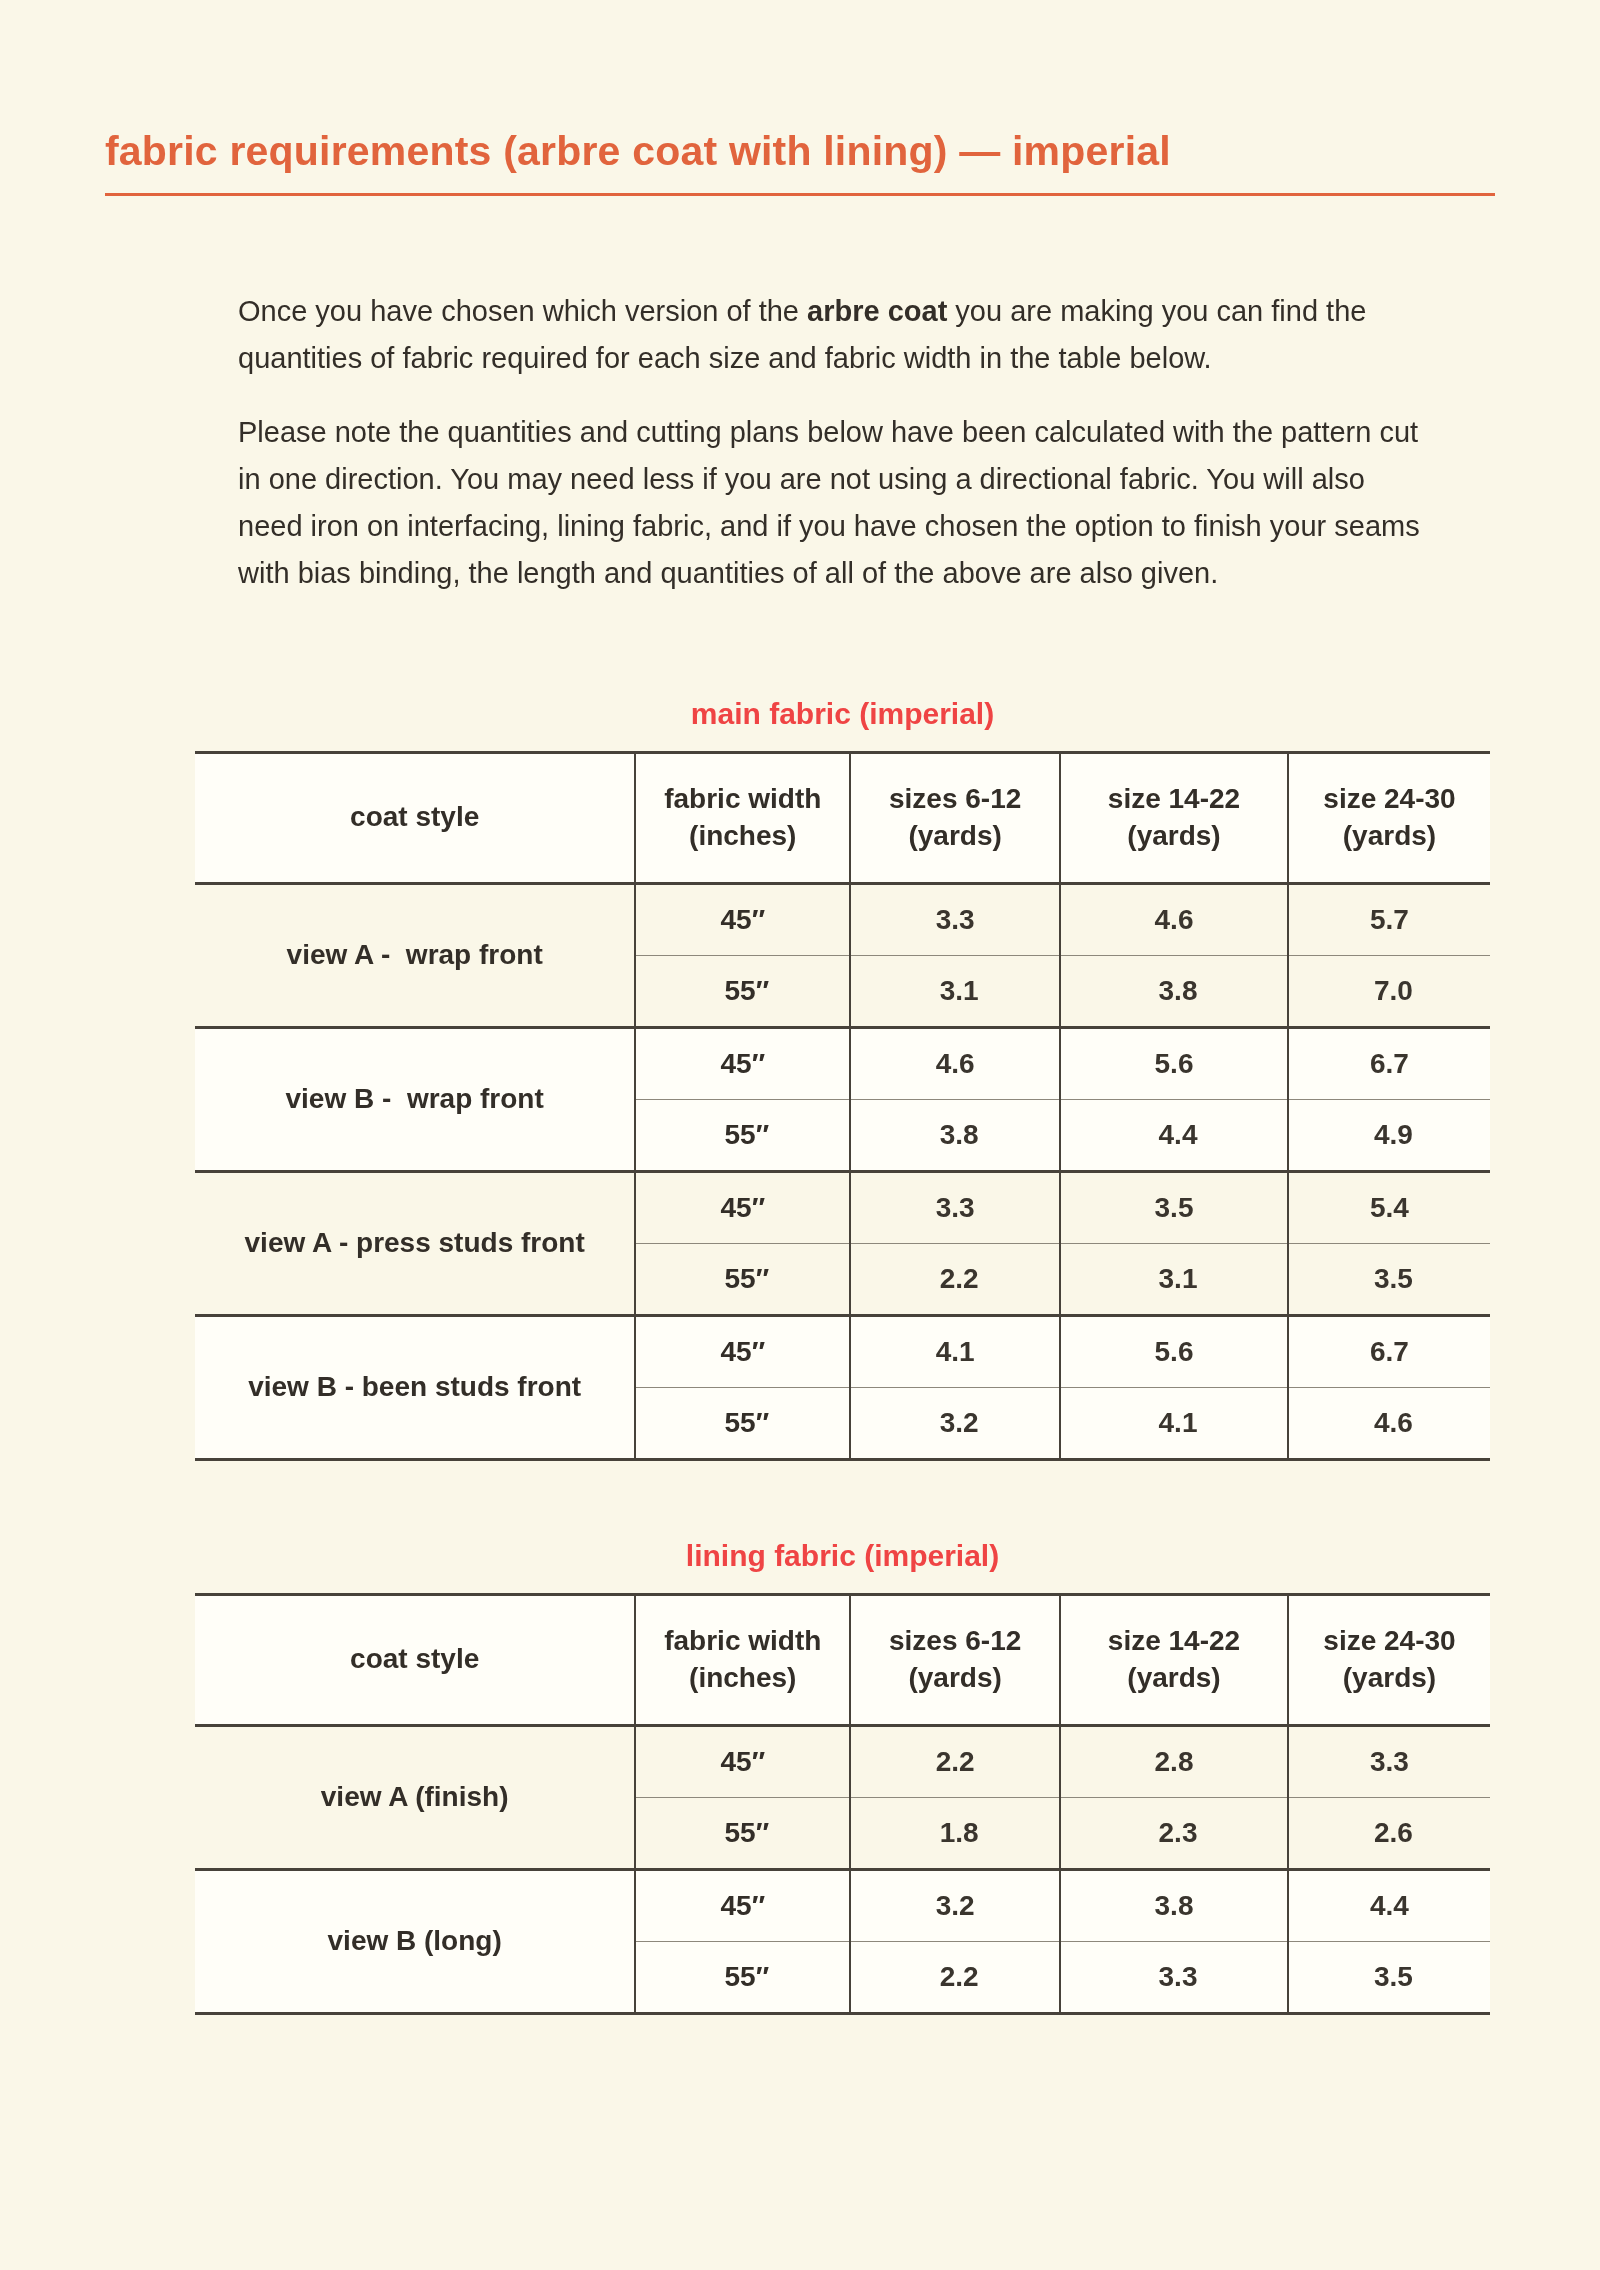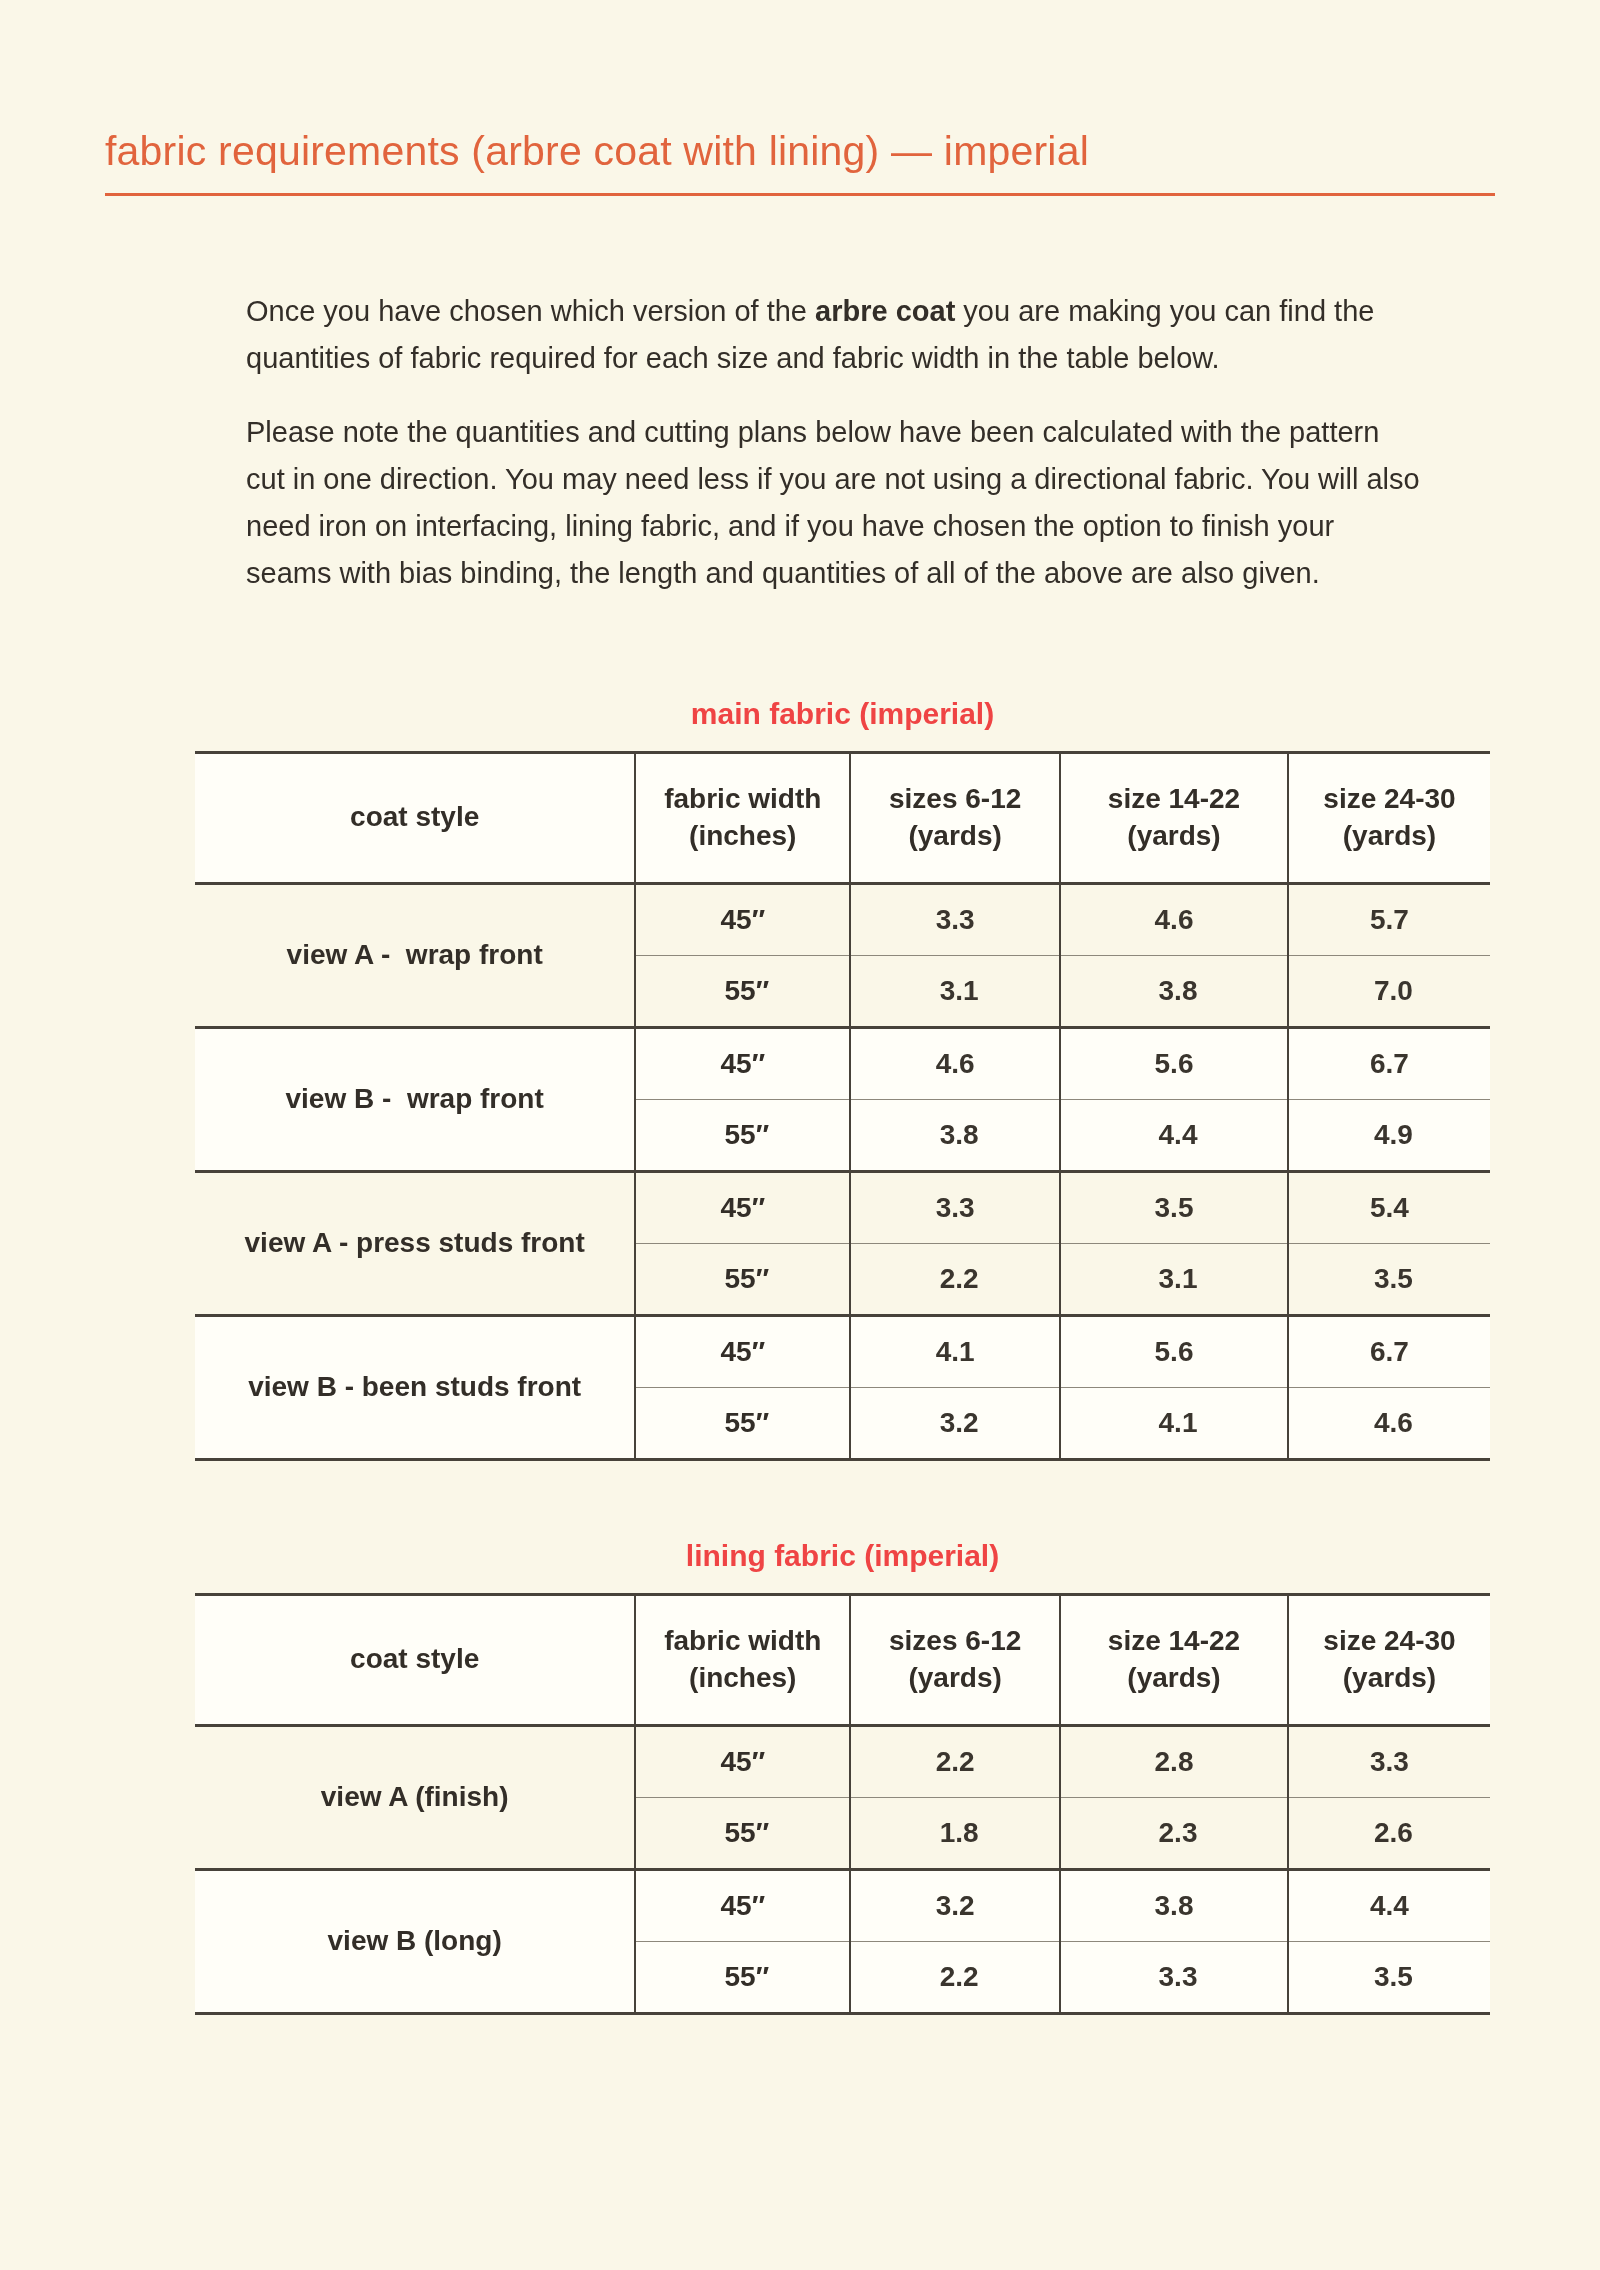--- a/index.html
+++ b/index.html
@@ -13,37 +13,37 @@
     width: 1600px;
     height: 2270px;
     background: #faf7e8;
     color: #332e28;
     overflow: hidden;
   }
   .page-title {
     margin: 0;
     padding: 128px 105px 0 105px;
     font-size: 41px;
-    font-weight: 400;
+    font-weight: 700;
     letter-spacing: 0.2px;
     color: #e1643d;
   }
   .title-rule {
     height: 3px;
     background: #e1643d;
     margin: 18px 105px 0 105px;
   }
   .intro {
     margin: 92px 160px 0 230px;
     max-width: 1215px;
     font-size: 29px;
     line-height: 1.62;
     color: #332e28;
   }
-  .intro p { margin: 16px; }
+  .intro p { margin: 8px; }
   .intro p + p { margin-top: 27px; }
   .intro strong { font-weight: 700; }
 
   .table-section { margin: 0 105px 0 195px; }
   .table-section.first { margin-top: 100px; }
   .table-section.second { margin-top: 78px; }
   .table-title {
     margin: 0 0 20px 0;
     width: 1295px;
     text-align: center;

